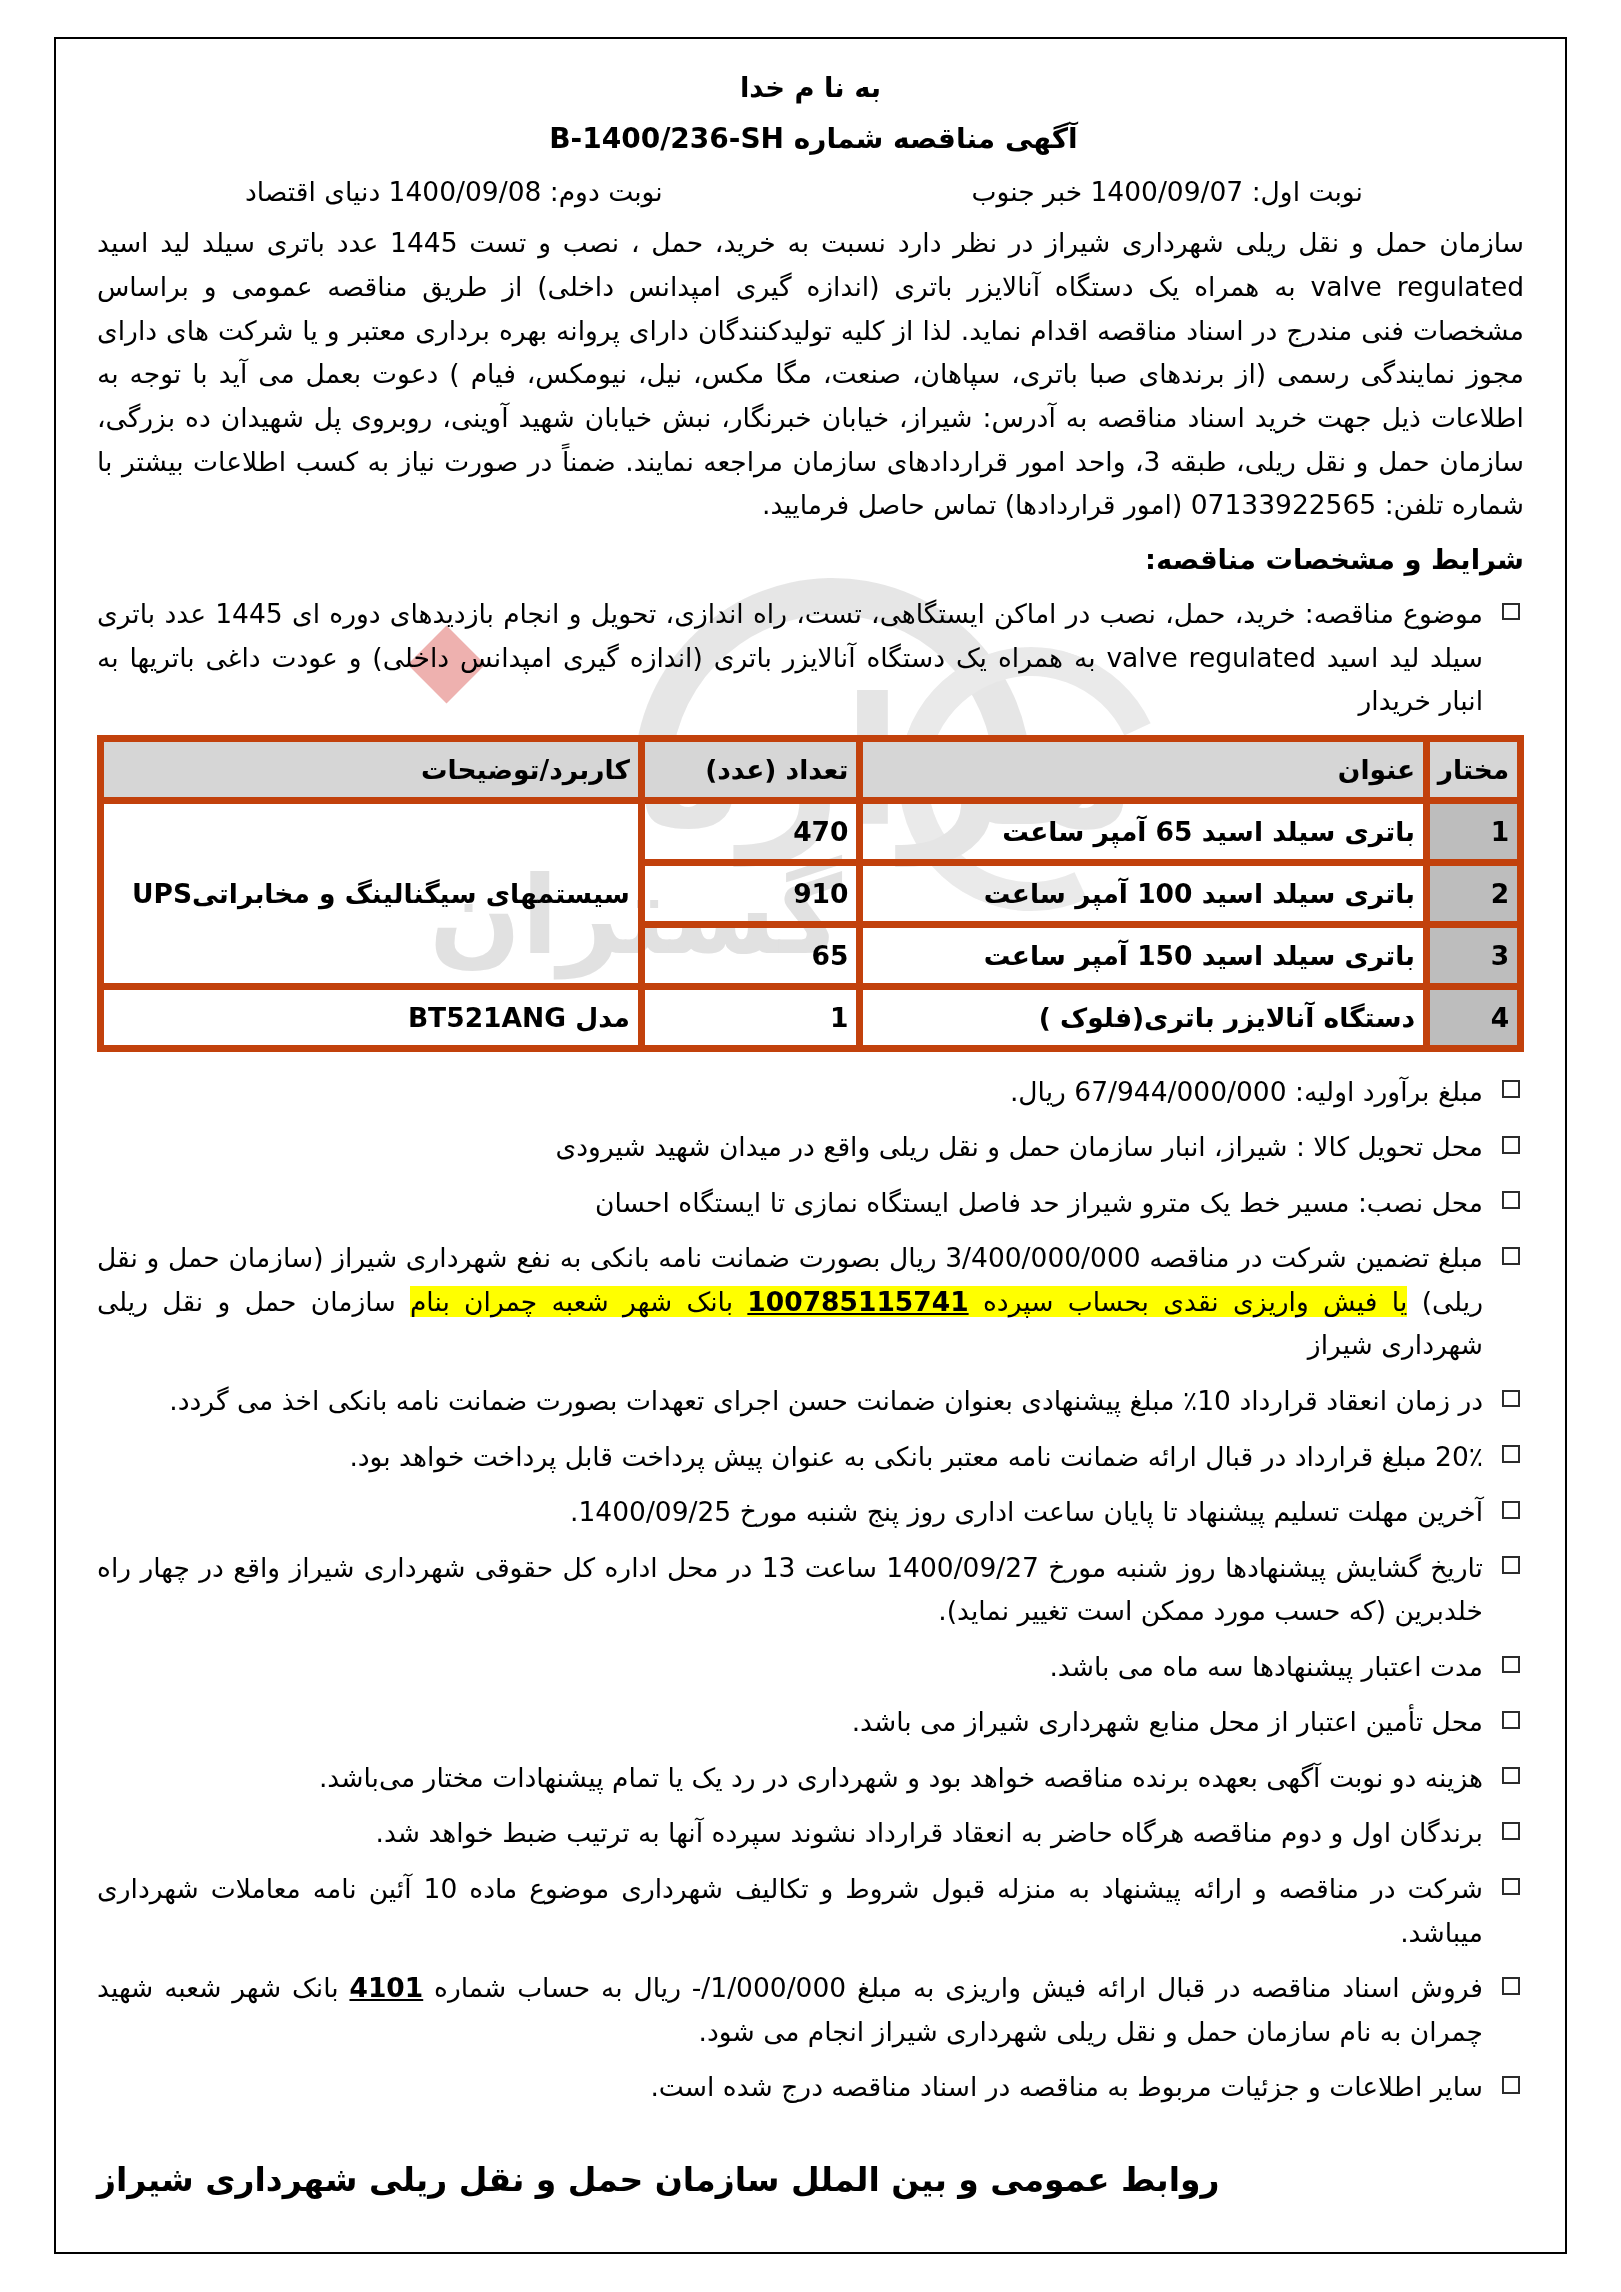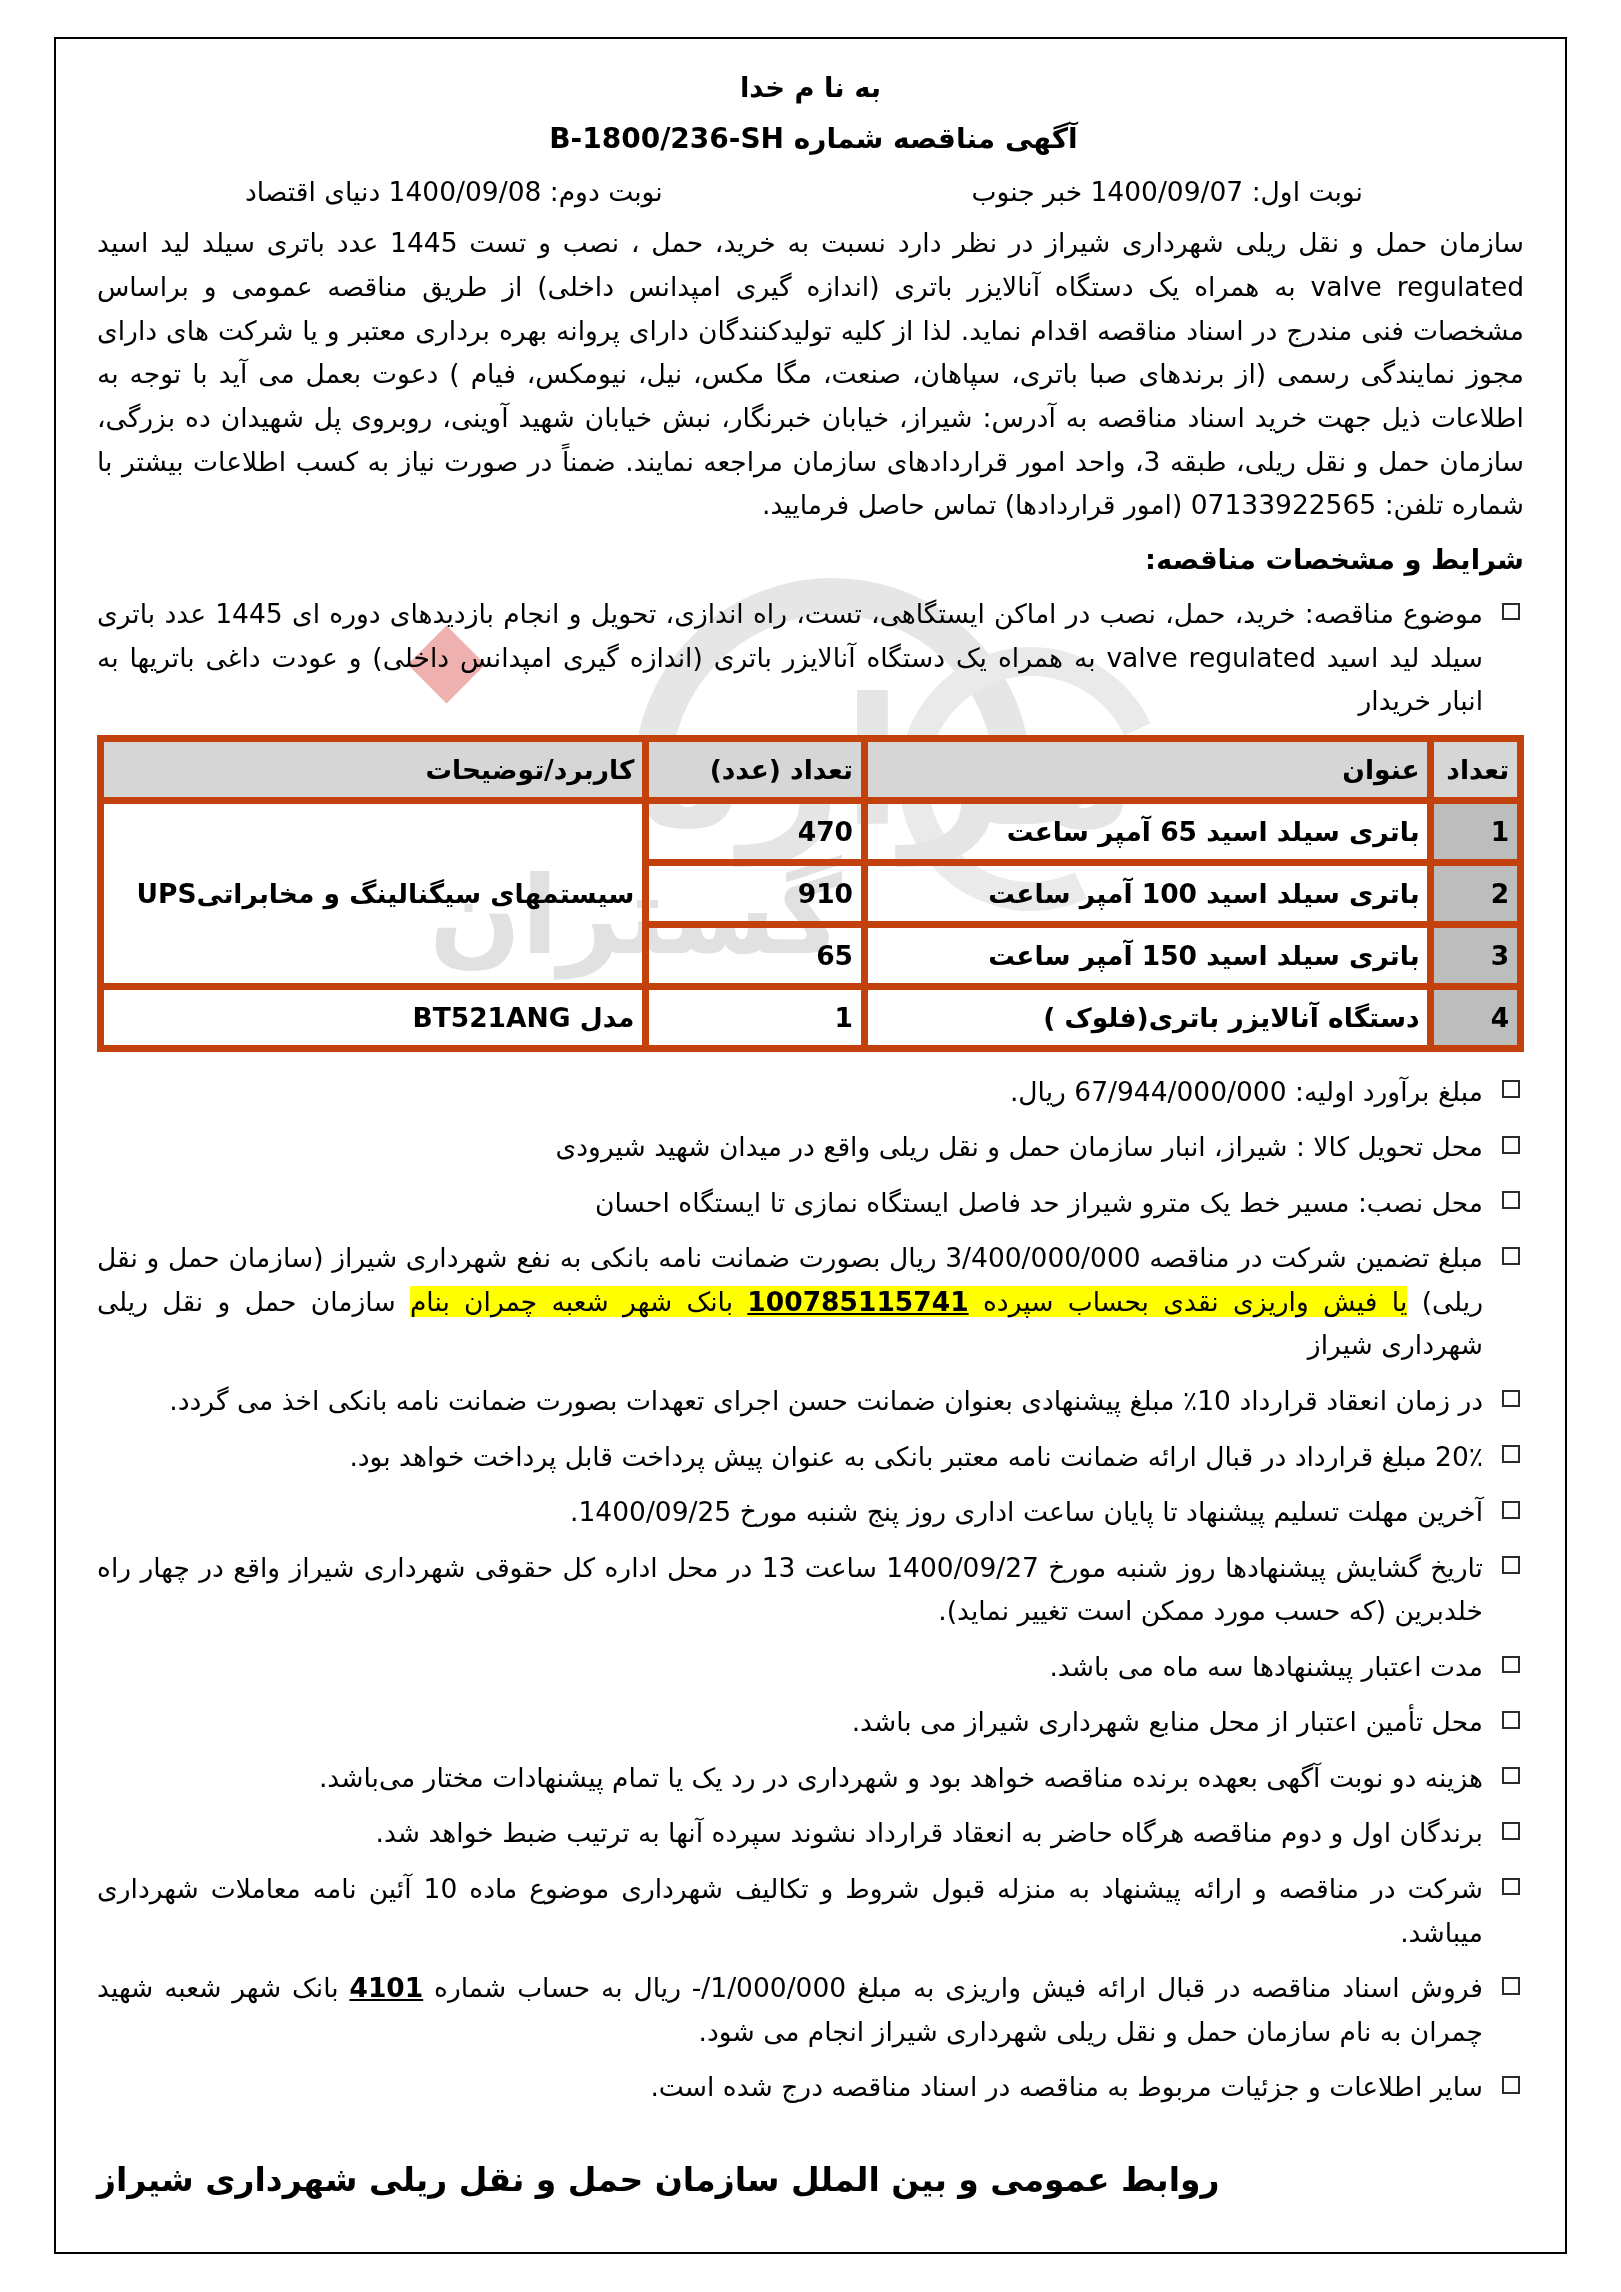--- a/index.html
+++ b/index.html
@@ -128,41 +128,41 @@
     <div class="wm-text1">هزاره</div>
     <div class="wm-text2">گستران</div>
   </div>
 
   <div class="content">
 
     <div class="bismillah">به نا م خدا</div>
 
     <div class="doc-title">
       <span>آگهی مناقصه شماره</span>
-      <span class="code">B-1800/236-SH</span>
+      <span class="code">B-1400/236-SH</span>
     </div>
 
     <div class="pub-line">
       <div>نوبت اول:  1400/09/07 خبر جنوب</div>
       <div>نوبت دوم:  1400/09/08  دنیای اقتصاد</div>
     </div>
 
     <p class="intro">سازمان حمل و نقل ریلی شهرداری شیراز در نظر دارد نسبت به خرید، حمل ، نصب و تست 1445 عدد باتری سیلد لید اسید valve regulated به همراه یک دستگاه آنالایزر باتری (اندازه گیری امپدانس داخلی) از طریق مناقصه عمومی و براساس مشخصات فنی مندرج در اسناد مناقصه اقدام نماید. لذا از کلیه تولیدکنندگان دارای پروانه بهره برداری معتبر و یا شرکت های دارای مجوز نمایندگی رسمی (از برندهای صبا باتری، سپاهان، صنعت، مگا مکس، نیل، نیومکس، فیام ) دعوت بعمل می آید با توجه به اطلاعات ذیل جهت خرید اسناد مناقصه به آدرس: شیراز، خیابان خبرنگار، نبش خیابان شهید آوینی، روبروی پل شهیدان ده بزرگی، سازمان حمل و نقل ریلی، طبقه 3، واحد امور قراردادهای سازمان مراجعه نمایند. ضمناً در صورت نیاز به کسب اطلاعات بیشتر با شماره تلفن: 07133922565 (امور قراردادها) تماس حاصل فرمایید.</p>
 
     <div class="section-header">شرایط و مشخصات مناقصه:</div>
 
     <div class="bullet-item">
       <span class="bullet-marker"></span>
       <span>موضوع مناقصه: خرید، حمل، نصب در اماکن ایستگاهی، تست، راه اندازی، تحویل و انجام بازدیدهای دوره ای  1445 عدد باتری سیلد لید اسید valve regulated به همراه یک دستگاه آنالایزر باتری (اندازه گیری امپدانس داخلی) و عودت داغی باتریها به انبار خریدار</span>
     </div>
 
     <table class="items">
       <thead>
         <tr>
-          <th class="col-no">تعداد</th>
+          <th class="col-no">مختار</th>
           <th class="col-title">عنوان</th>
           <th class="col-qty">تعداد (عدد)</th>
           <th class="col-usage">کاربرد/توضیحات</th>
         </tr>
       </thead>
       <tbody>
         <tr>
           <td class="no-cell">1</td>
           <td>باتری سیلد اسید 65 آمپر ساعت</td>
           <td>470</td>

